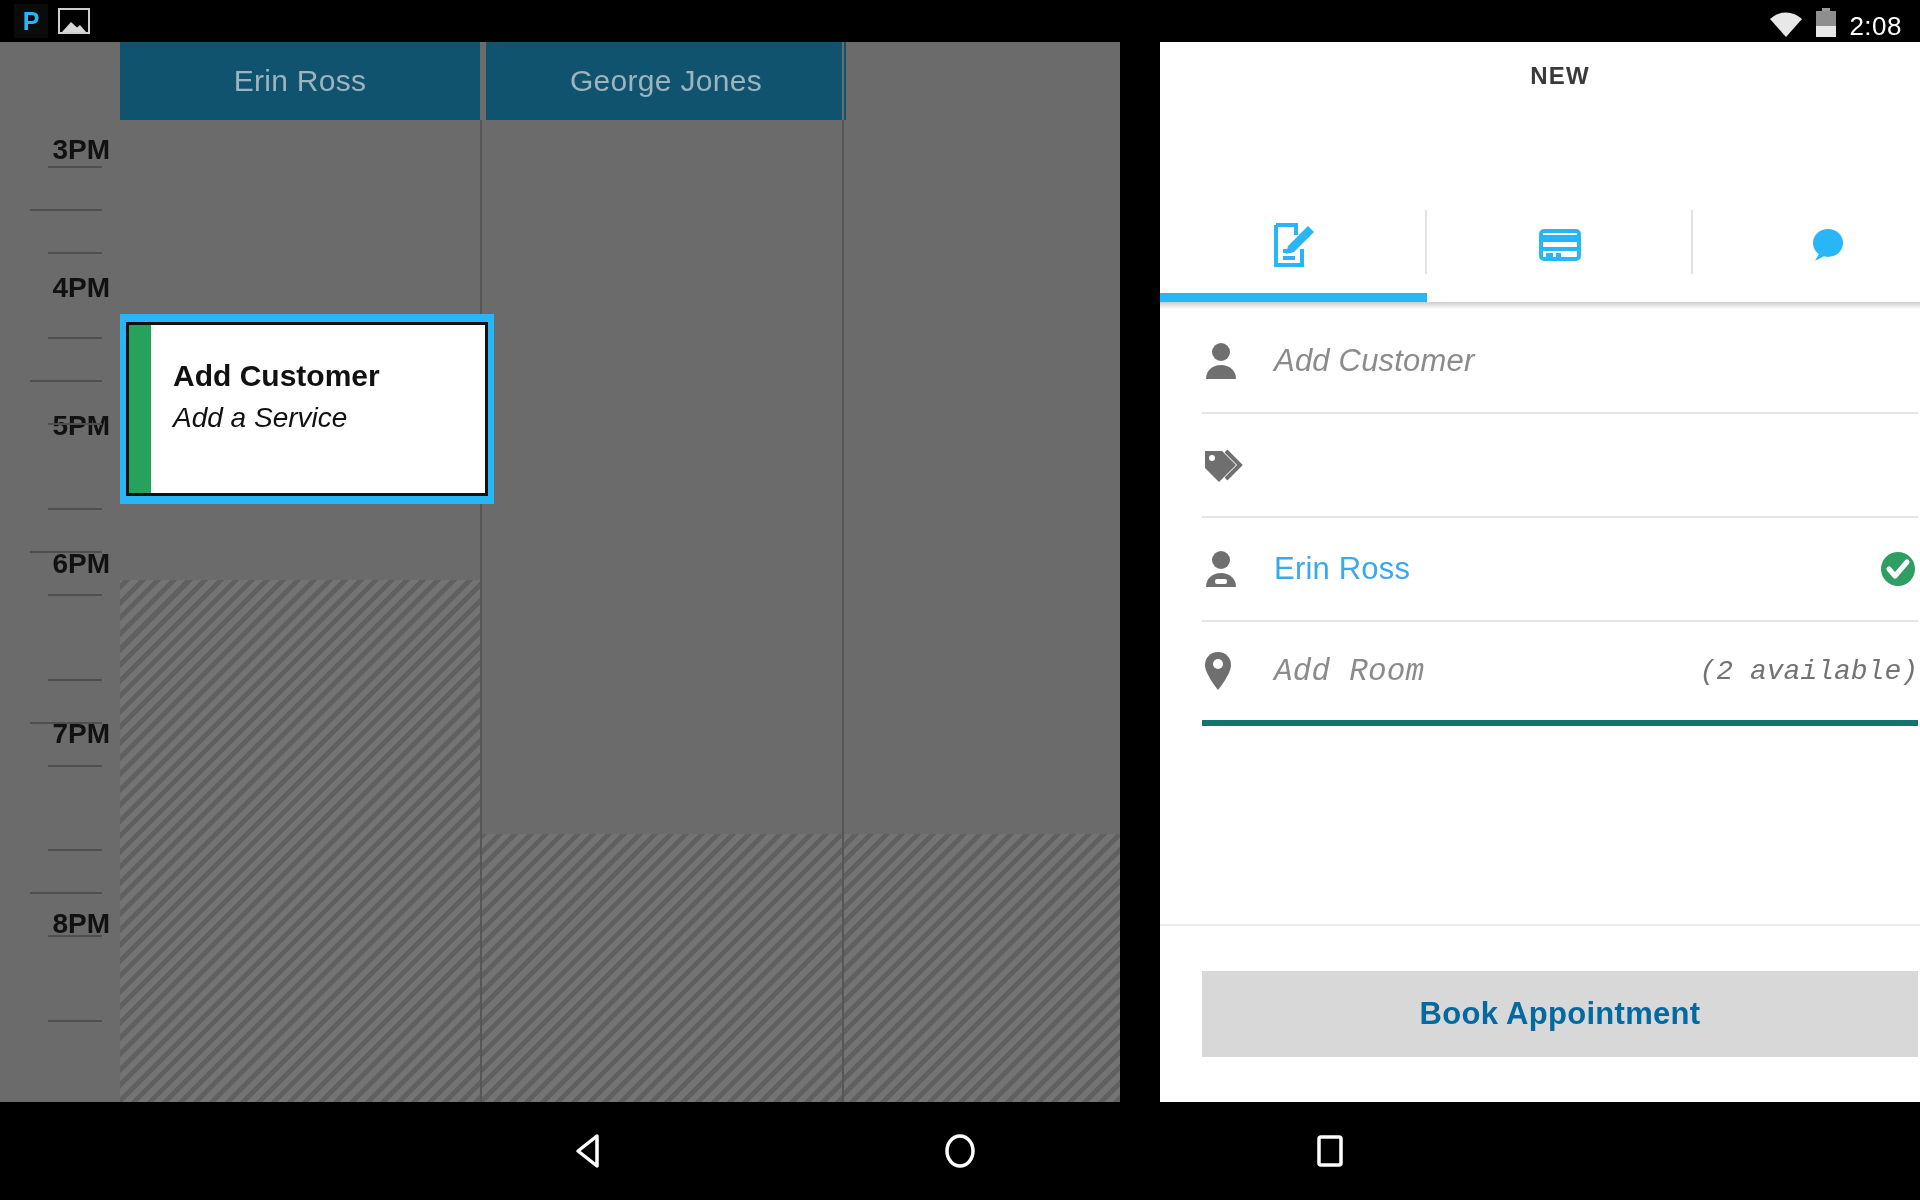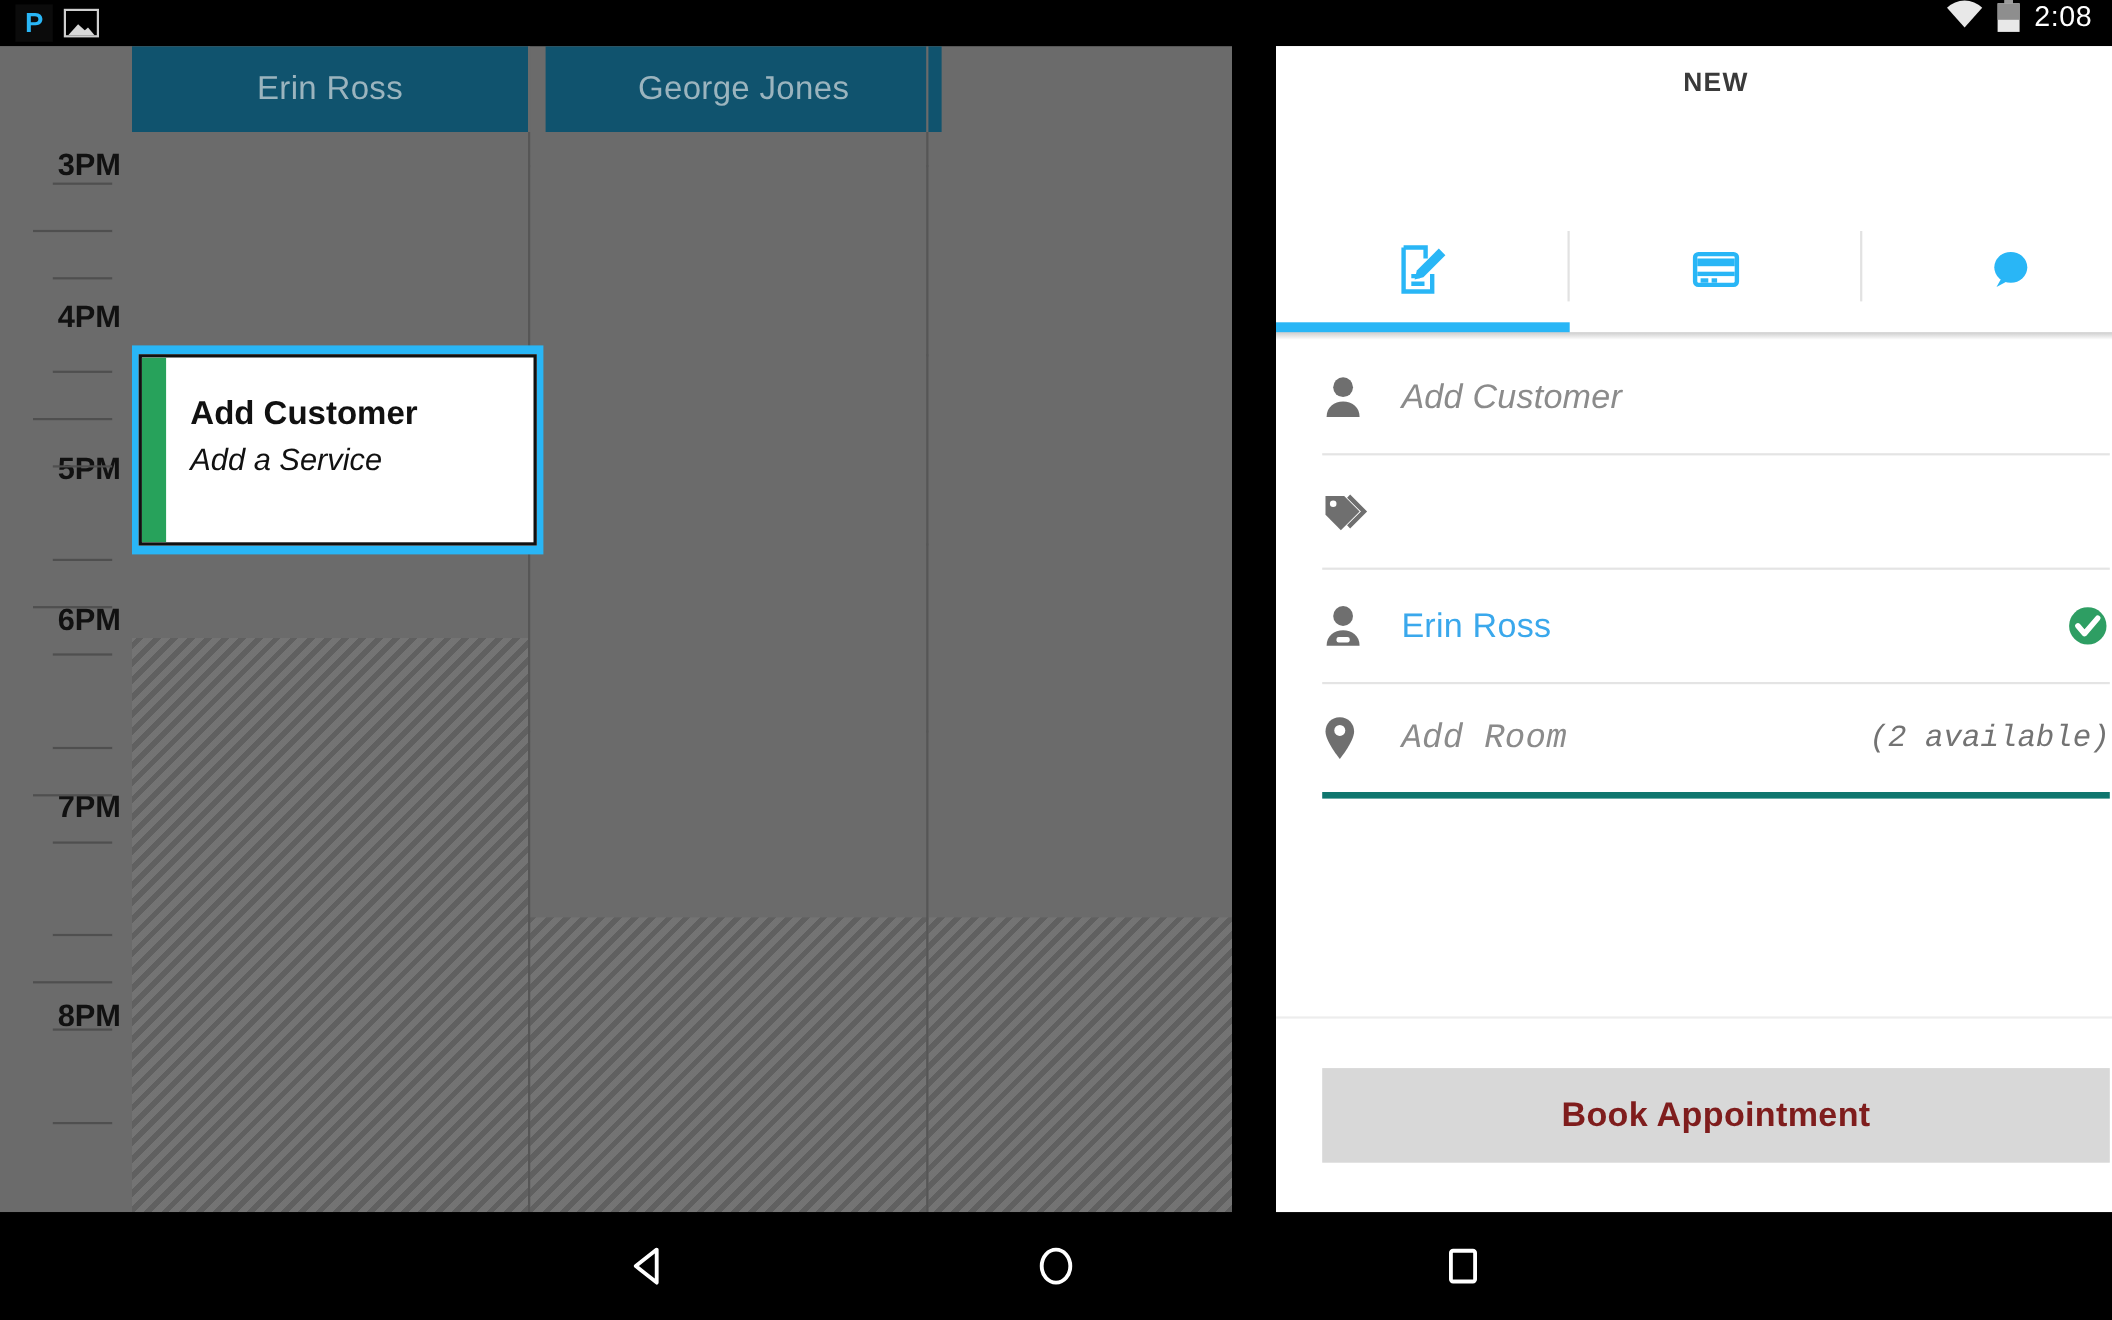--- a/index.html
+++ b/index.html
@@ -25,21 +25,21 @@
     width:32px; height:26px; border:2px solid #cfcfcf; position:relative; overflow:hidden; background:#000;
   }
   .sb-img:after {
     content:""; position:absolute; left:2px; bottom:0; width:0; height:0;
     border-left:9px solid transparent; border-right:11px solid transparent; border-bottom:10px solid #d8d8d8;
   }
   .sb-img:before {
     content:""; position:absolute; right:2px; bottom:0; width:0; height:0;
     border-left:8px solid transparent; border-right:6px solid transparent; border-bottom:7px solid #d8d8d8;
   }
-  .sb-right { position:absolute; right:18px; top:0; height:42px; display:flex; align-items:flex-start; gap:12px; }
+  .sb-right { position:absolute; right:18px; top:0; height:42px; display:flex; align-items:flex-end; gap:12px; }
   .sb-time { font-size:26px; color:#fff; letter-spacing:0.5px; }
 
   
   .calendar {
     position:absolute; left:0; top:42px; width:1120px; height:1060px;
     background:#6b6b6b; overflow:hidden;
   }
   .gutter {
     position:absolute; left:0; top:0; width:120px; height:1060px; background:#6b6b6b;
   }
@@ -130,21 +130,21 @@
   .row-right { font-size:28px; font-style:italic; color:#737373; }
   .row-check { width:40px; height:40px; flex:0 0 40px; }
 
   .footer {
     position:absolute; left:0; bottom:0; width:800px; height:178px; background:#fff;
     border-top:2px solid #ededed;
     display:flex; align-items:center; justify-content:center;
   }
   .book-btn {
     width:716px; height:86px; background:#d8d8d8; border:none;
-    color:#7f1d1d; font-size:31px; font-weight:bold; letter-spacing:0.3px;
+    color:#0369a1; font-size:31px; font-weight:bold; letter-spacing:0.3px;
     display:flex; align-items:center; justify-content:center;
   }
 
   
   .navbar {
     position:absolute; left:0; bottom:0; width:1920px; height:98px; background:#000;
     display:flex; align-items:center; justify-content:center; gap:300px;
   }
   .nav-btn { width:70px; height:70px; display:flex; align-items:center; justify-content:center; }
 </style>
@@ -230,21 +230,21 @@
             <div class="appt-title">Add Customer</div>
             <div class="appt-sub">Add a Service</div>
           </div>
         </div>
       </div>
 
       <div class="col-head" style="left:0px;   width:360px;">
         <span>Erin Ross</span>
       </div>
       <div class="col-sep" style="left:360px; height:78px;"></div>
-      <div class="col-head" style="left:376px; width:360px;">
+      <div class="col-head" style="left:366px; width:360px;">
         <span>George Jones</span>
       </div>
       <div class="col-sep" style="left:722px; height:78px;"></div>
     </div>
   </div>
 
   <div class="panel">
 
     <div class="panel-head">
       <span class="panel-title">NEW</span>

